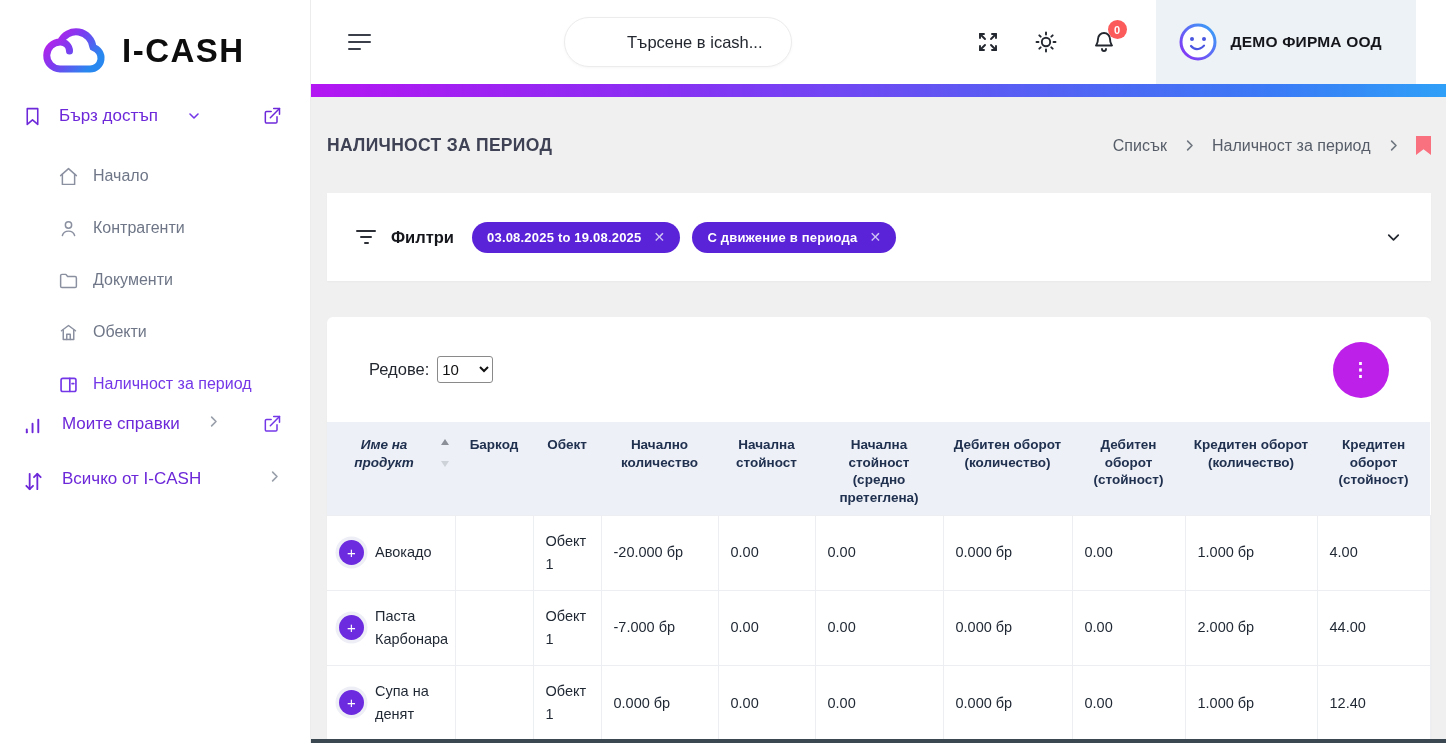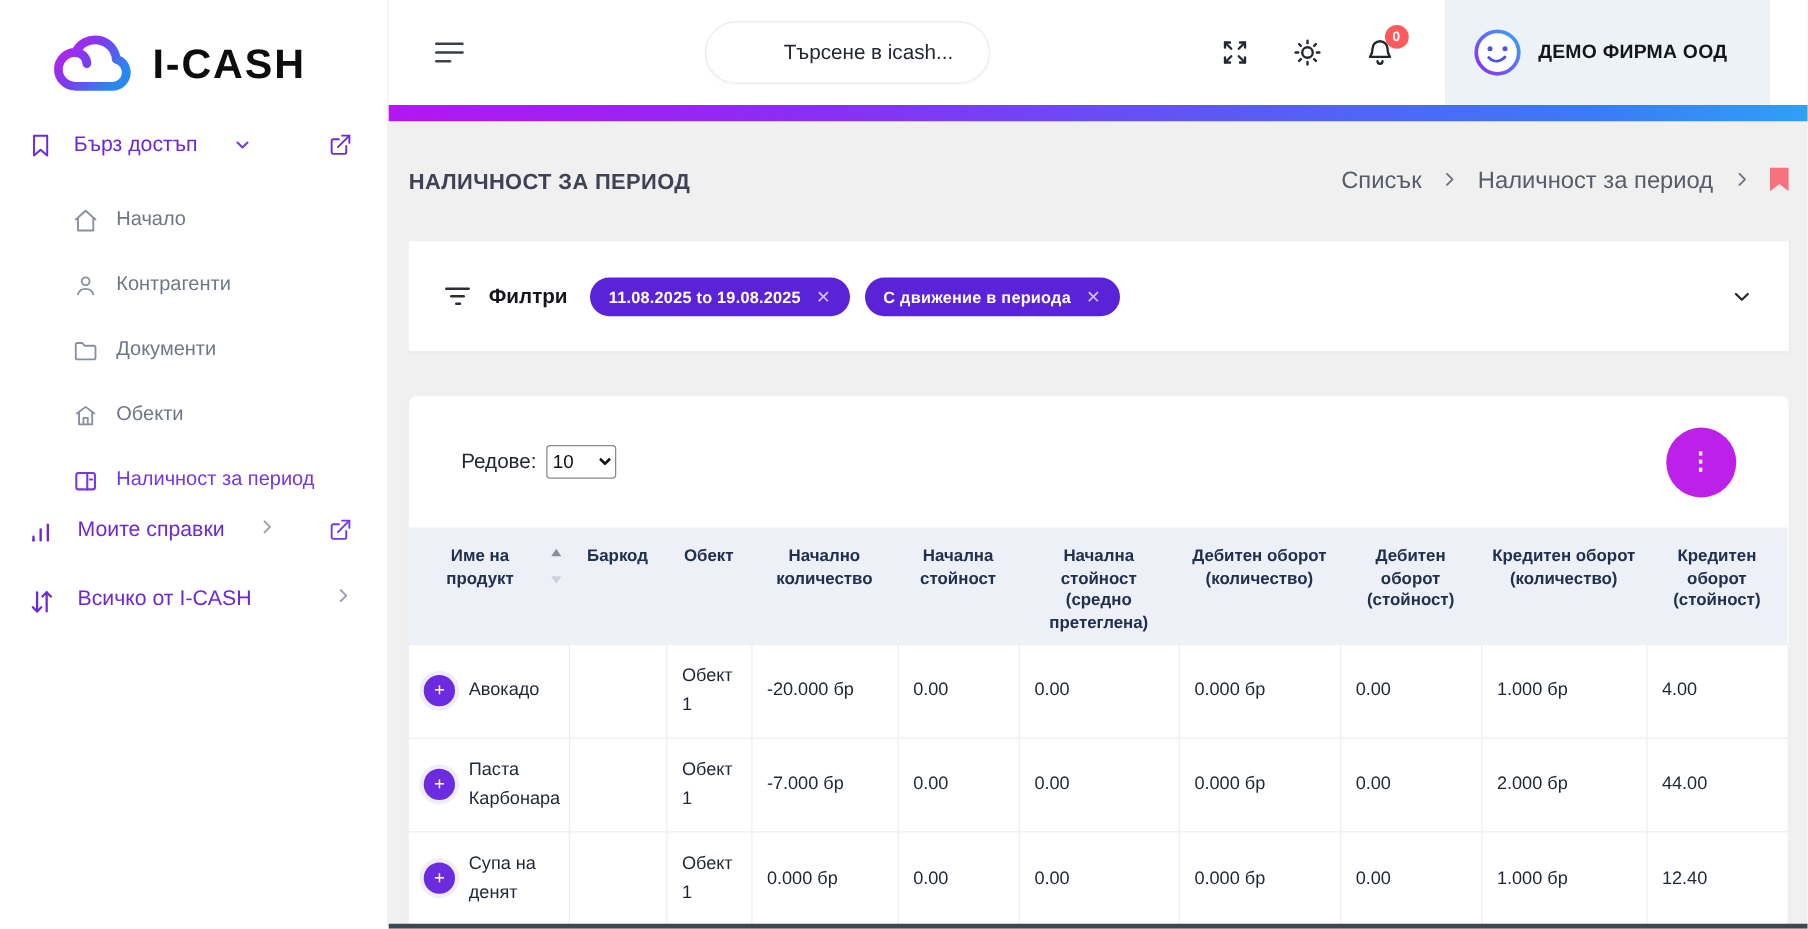--- a/index.html
+++ b/index.html
@@ -57,22 +57,22 @@
     padding-left:22px; margin-right:31px; cursor:pointer; }
   .user-area svg { width:40px; height:40px; }
   .company { margin-left:13px; font-size:15.5px; font-weight:700; color:#14161c; letter-spacing:.2px; }
 
   .gradient-strip { height:13px;
     background:linear-gradient(90deg,#b316f2 0%,#8a2ef3 30%,#5a5bf3 60%,#3a7bf6 85%,#2fa0f8 100%); }
 
   .content { flex:1; padding:0 16px; }
   .page-head { height:96px; display:flex; align-items:center; }
   .page-title { font-size:17.5px; font-weight:700; color:#3f4254; letter-spacing:.3px; }
-  .breadcrumb { margin-left:auto; display:flex; align-items:flex-start; gap:15px;
-    font-size:19px; color:#565d68; }
+  .breadcrumb { margin-left:auto; display:flex; align-items:flex-end; gap:15px;
+    font-size:16px; color:#565d68; }
   .breadcrumb .bc-chev { color:#707780; }
   .breadcrumb svg { width:15px; height:19px; }
 
   .card { background:#fff; border-radius:0; box-shadow:0 1px 2px rgba(0,0,0,.03); }
   .filters-card { height:88px; display:flex; align-items:center; padding:0 28px; }
   .filter-icon { width:22px; color:#2c2f36; }
   .filter-icon div { height:2.3px; background:#2c2f36; border-radius:2px; margin:4px auto; }
   .filter-icon div:nth-child(1){ width:20px; }
   .filter-icon div:nth-child(2){ width:12px; }
   .filter-icon div:nth-child(3){ width:5px; }
@@ -88,21 +88,21 @@
   .rows-label { font-size:16.5px; color:#23272f; }
   .rows-select { margin-left:8px; width:56px; height:27px; font-size:15px; font-family:inherit;
     border:1px solid #8a8a8a; border-radius:3px; background:#fff; color:#111; }
   .kebab-btn { margin-left:auto; width:56px; height:56px; border-radius:50%; background:#bd20e8;
     border:none; color:#fff; font-size:19px; font-weight:700; line-height:1;
     display:flex; align-items:center; justify-content:center; cursor:pointer; letter-spacing:0; }
 
   table { width:100%; border-collapse:collapse; table-layout:fixed; }
   thead th { background:#edf0f7; color:#20304f; font-size:13.5px; font-weight:700;
     padding:14px 6px 0 6px; text-align:center; vertical-align:top; line-height:1.3; height:93px; }
-  th .th-flex { display:flex; justify-content:center; gap:6px; }
+  th .th-flex { display:flex; justify-content:center; gap:6px;font-style:italic; }
   .sort-arrows { display:flex; flex-direction:column; gap:16px; padding-top:3px; cursor:pointer; }
   .sort-up { width:0; height:0; border-left:4.5px solid transparent; border-right:4.5px solid transparent;
     border-bottom:6px solid #8a8f98; }
   .sort-down { width:0; height:0; border-left:4.5px solid transparent; border-right:4.5px solid transparent;
     border-top:6px solid #cdd1d8; }
   tbody td { border-top:1px solid #eceef2; border-right:1px solid #eceef2; height:75px;
     padding:8px 12px; font-size:14.5px; color:#1f2733; vertical-align:middle; line-height:1.55; }
   tbody tr td:first-child { border-left:none; }
   .name-cell { display:flex; align-items:center; gap:11px; }
   .plus-btn { width:25px; height:25px; min-width:25px; border-radius:50%; background:#6d2be0;
@@ -317,21 +317,21 @@
 
       <section class="card filters-card">
         <div class="filter-icon">
             <div></div>
             <div></div>
             <div></div>
           </div>
         <span class="filters-label">Филтри</span>
         <div class="chips">
           <div class="chip">
-            <span>11.08.2025 to 19.08.2025</span>
+            <span>03.08.2025 to 19.08.2025</span>
             <span class="x">✕</span>
           </div>
           <div class="chip">
             <span>С движение в периода</span>
             <span class="x">✕</span>
           </div>
         </div>
         <svg class="filters-collapse" width="19" height="19" viewBox="0 0 24 24" fill="none" stroke="currentColor" stroke-width="2.2" stroke-linecap="round" stroke-linejoin="round">
             <polyline points="6 9 12 15 18 9"></polyline>
           </svg>

